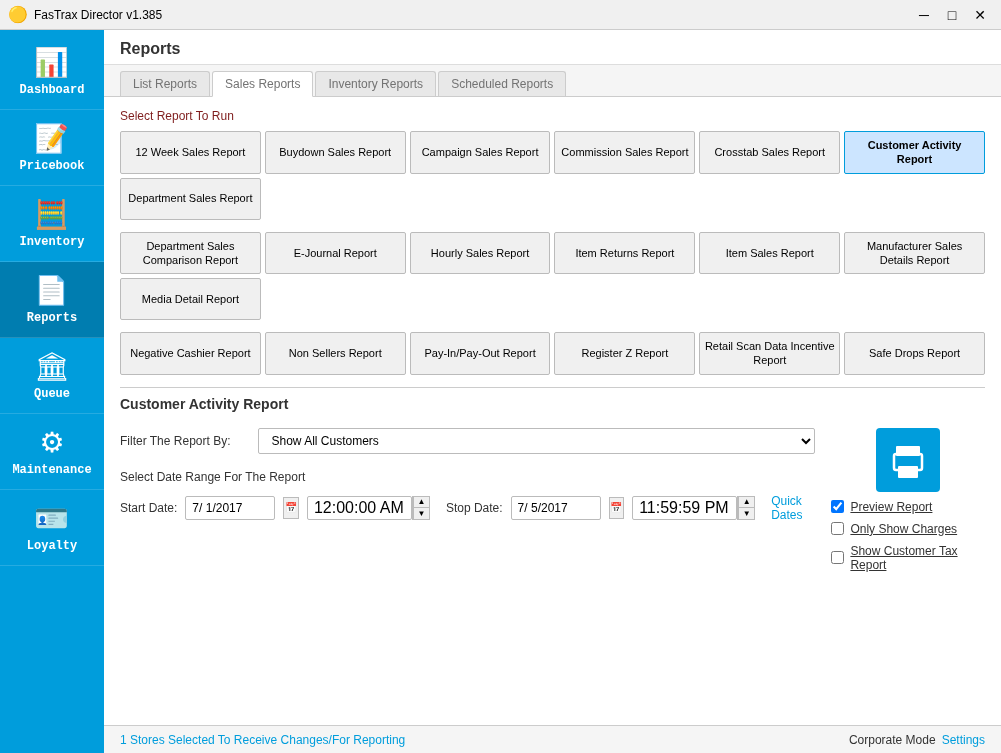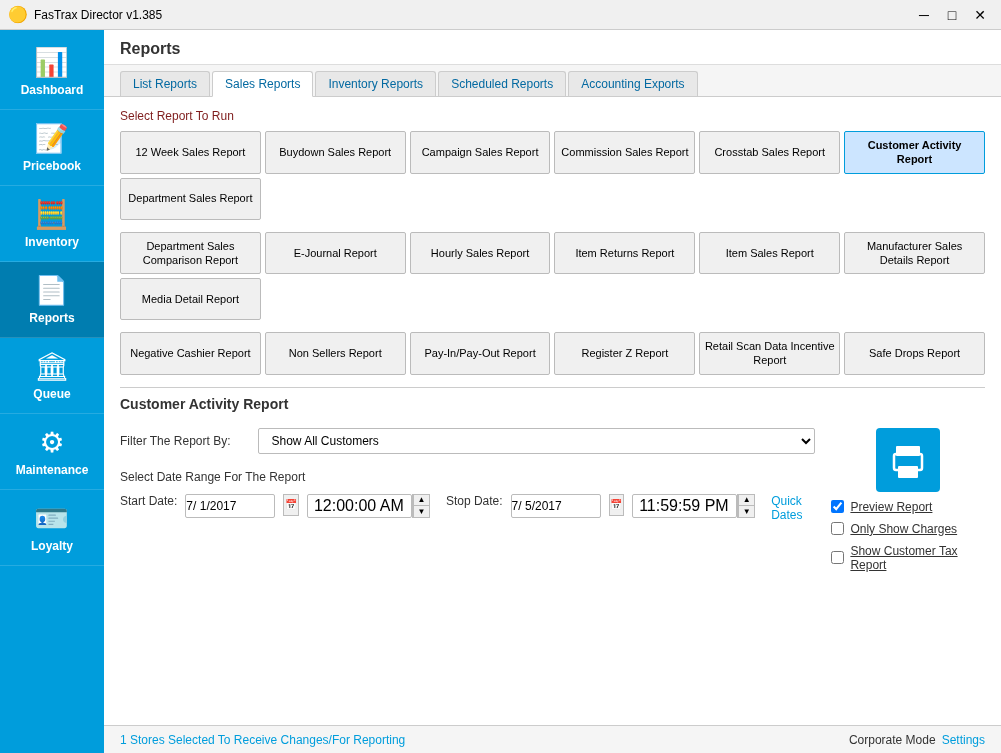--- a/index.html
+++ b/index.html
@@ -45,21 +45,21 @@
       display: flex;
       flex-direction: column;
       align-items: center;
       padding: 12px 4px;
       cursor: pointer;
       color: white;
       border-bottom: 1px solid rgba(255,255,255,0.15);
     }
     .sidebar-item.active { background: rgba(0,0,0,0.2); }
     .sidebar-icon { font-size: 28px; margin-bottom: 4px; }
-    .sidebar-label { font-size: 12px; font-weight: bold; color: white; text-align: left; }
+    .sidebar-label { font-size: 12px; font-weight: bold; color: white; text-align: left; font-family: Liberation Mono, monospace; }
 
     
     .main-content {
       flex: 1;
       background: white;
       display: flex;
       flex-direction: column;
       overflow: hidden;
     }
 
@@ -79,21 +79,21 @@
       padding: 6px 16px 0 16px;
       border-bottom: 1px solid #ccc;
       background: #f5f5f5;
     }
     .tab {
       padding: 5px 12px;
       cursor: pointer;
       border: 1px solid #ccc;
       border-bottom: none;
       background: #e8e8e8;
-      color: #0369a1;
+      color: #737373;
       margin-right: 2px;
       border-radius: 3px 3px 0 0;
       font-size: 12px;
     }
     .tab.active {
       background: white;
       border-color: #ccc;
       border-bottom: 1px solid white;
       margin-bottom: -1px;
       z-index: 1;
@@ -186,26 +186,26 @@
 
     .date-range-label {
       font-size: 12px;
       color: #333;
       margin-bottom: 10px;
       font-weight: normal;
     }
 
     .date-row {
       display: flex;
-      align-items: flex-start;
+      align-items: center;
       gap: 8px;
     }
     .date-label { font-size: 12px; color: #333; white-space: nowrap; }
     .date-input {
-      padding: 3px 0;
+      padding: 3px 6px;
       border: 1px solid #bbb;
       border-radius: 2px;
       font-size: 12px;
       width: 90px;
       height: 24px;
     }
     .time-input {
       padding: 3px 6px;
       border: 1px solid #bbb;
       border-radius: 2px;
@@ -337,21 +337,20 @@
 
   <div class="main-content">
 
     <div class="page-header">Reports</div>
 
     <div class="tabs-bar">
       <div class="tab">List Reports</div>
       <div class="tab active">Sales Reports</div>
       <div class="tab">Inventory Reports</div>
       <div class="tab">Scheduled Reports</div>
-      <div class="tab">Accounting Exports</div>
     </div>
 
     <div class="report-area">
 
       <div class="select-report-label">Select Report To Run</div>
 
       <div class="report-buttons-grid" id="row1-grid">
           <button class="report-btn">12 Week Sales Report</button>
           <button class="report-btn">Buydown Sales Report</button>
           <button class="report-btn">Campaign Sales Report</button>

